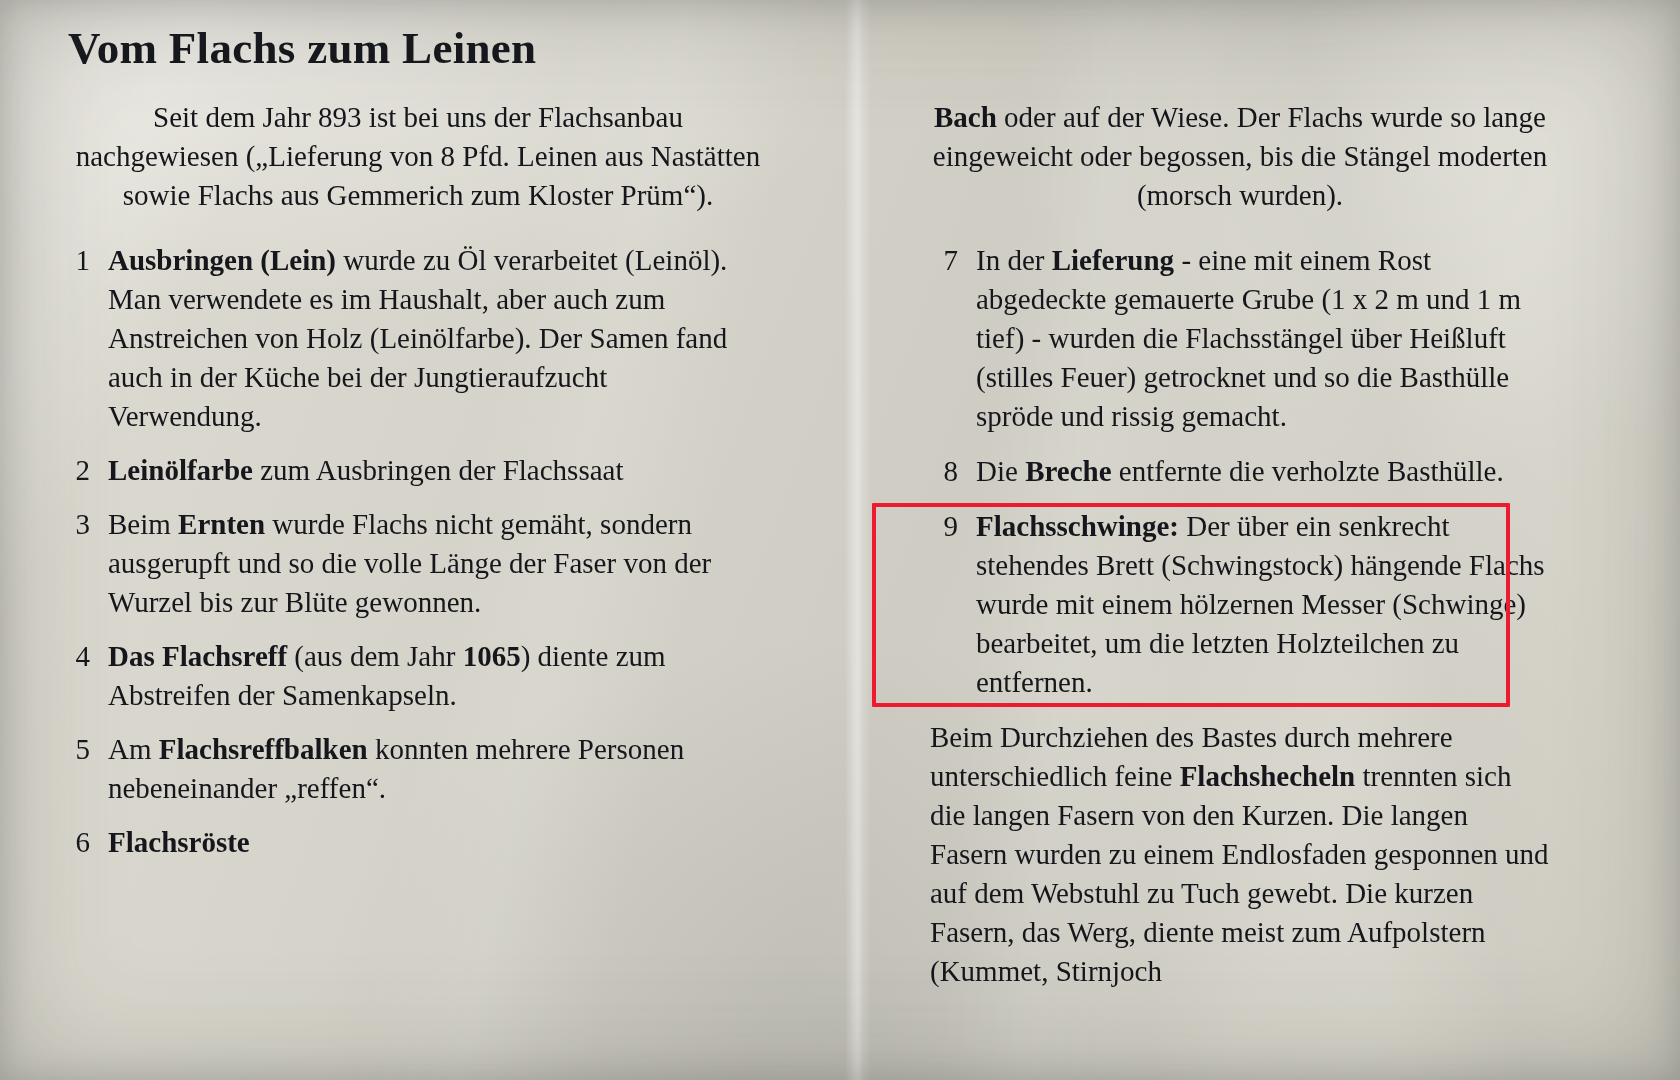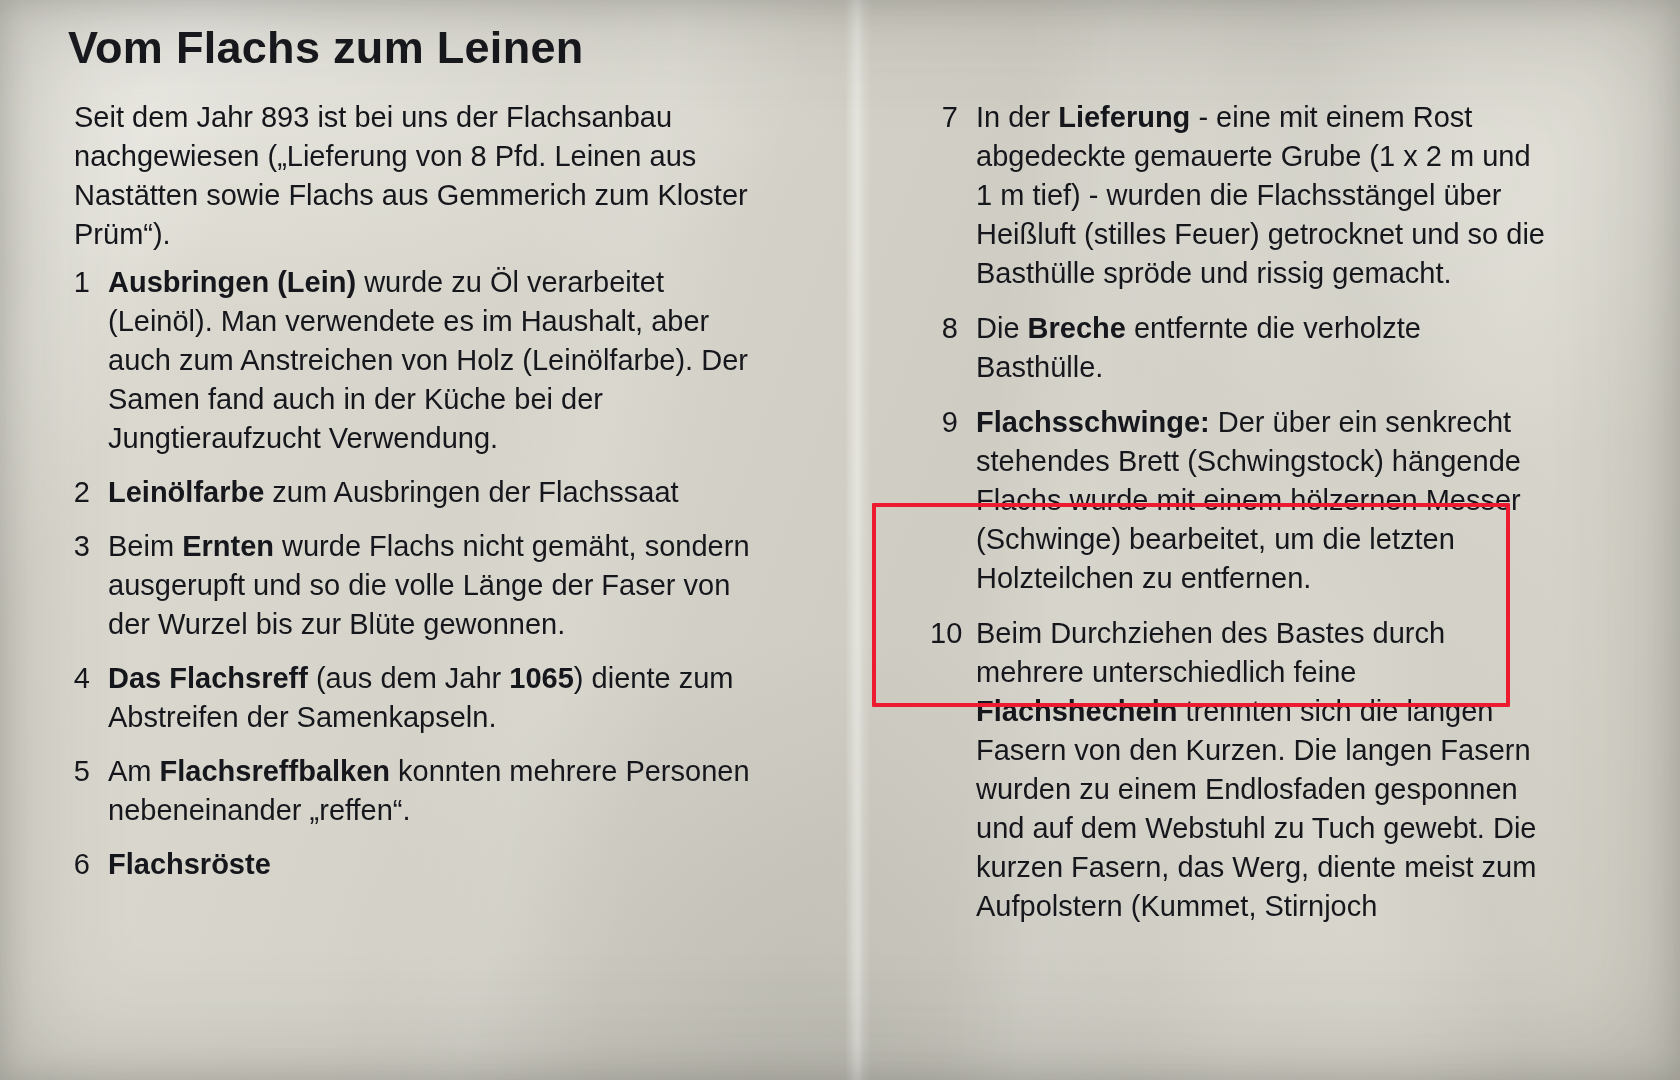--- a/index.html
+++ b/index.html
@@ -6,21 +6,21 @@
     margin: 0;
     padding: 0;
     background: #000;
   }
   #page {
     position: relative;
     width: 1680px;
     height: 1080px;
     overflow: hidden;
     background: #a3a3a3;
-    font-family: Liberation Sans, sans-serif;
+    font-family: Liberation Serif, serif;
     color: #16171c;
   }
   
   #paper {
     position: absolute;
     inset: 0;
     background:
       radial-gradient(ellipse 900px 400px at 18% 6%, rgba(255,255,255,0.30), rgba(255,255,255,0) 62%),
       radial-gradient(ellipse 700px 500px at 86% 16%, rgba(255,255,255,0.20), rgba(255,255,255,0) 60%),
       radial-gradient(ellipse 800px 600px at 50% 95%, rgba(120,120,115,0.18), rgba(255,255,255,0) 65%),
@@ -73,22 +73,22 @@
   .col {
     position: absolute;
     top: 0;
     font-size: 29px;
     line-height: 1.345;
   }
   #col-left  { left: 62px;  width: 700px; top: 98px; }
   #col-right { left: 930px; width: 620px; top: 98px; }
 
   .para {
-    margin: 0 0 9px 0;
-    text-align: left;
+    margin: 0 0 26px 0;
+    text-align: center;
   }
   .para.intro { margin-left: 12px; }
 
   .item {
     position: relative;
     display: flex;
     margin-bottom: 14px;
   }
   .num {
     width: 46px;
@@ -159,38 +159,38 @@
 
     <div class="item">
       <div class="num">6</div>
       <div class="txt"><b>Flachsröste</b><br></div>
     </div>
 
   </div>
 
   <div class="col" id="col-right">
 
+    <p class="para"><b>Bach</b><span> oder auf der Wiese. Der Flachs wurde so lange eingeweicht oder begossen, bis die Stängel moderten (morsch wurden).</span></p>
 
     <div class="item">
       <div class="num">7</div>
       <div class="txt"><span>In der </span><b>Lieferung</b><span> - eine mit einem Rost abgedeckte gemauerte Grube (1 x 2 m und 1 m tief) - wurden die Flachsstängel über Heißluft (stilles Feuer) getrocknet und so die Basthülle spröde und rissig gemacht.</span></div>
     </div>
 
     <div class="item">
       <div class="num">8</div>
       <div class="txt"><span>Die </span><b>Breche</b><span> entfernte die verholzte Basthülle.</span></div>
     </div>
 
     <div class="item">
       <div class="num">9</div>
       <div class="txt"><b>Flachsschwinge:</b><span> Der über ein senkrecht stehendes Brett (Schwingstock) hängende Flachs wurde mit einem hölzernen Messer (Schwinge) bearbeitet, um die letzten Holzteilchen zu entfernen.</span></div>
     </div>
 
     <div class="item">
-      <div class="num">10</div>
       <div class="txt"><span>Beim Durchziehen des Bastes durch mehrere unterschiedlich feine </span><b>Flachshecheln</b><span> trennten sich die langen Fasern von den Kurzen. Die langen Fasern wurden zu einem Endlosfaden gesponnen und auf dem Webstuhl zu Tuch gewebt. Die kurzen Fasern, das Werg, diente meist zum Aufpolstern (Kummet, Stirnjoch</span></div>
     </div>
 
   </div>
 
   <div id="highlight"></div>
   <div id="vignette"></div>
 </div>
 
 </body></html>

